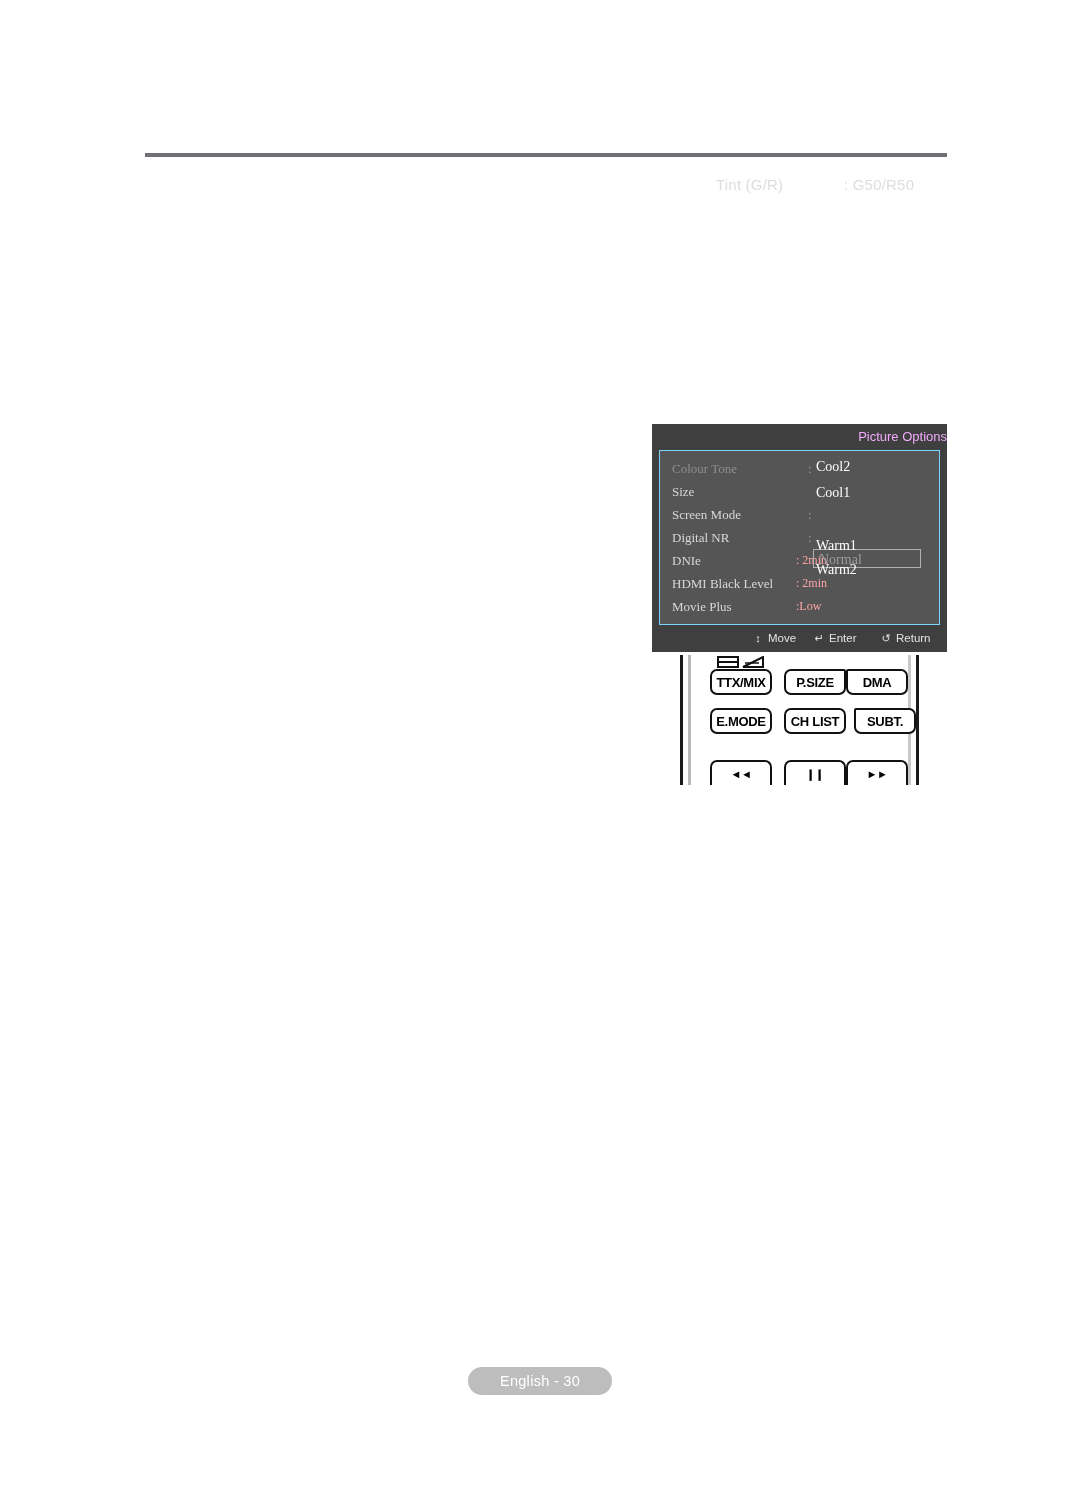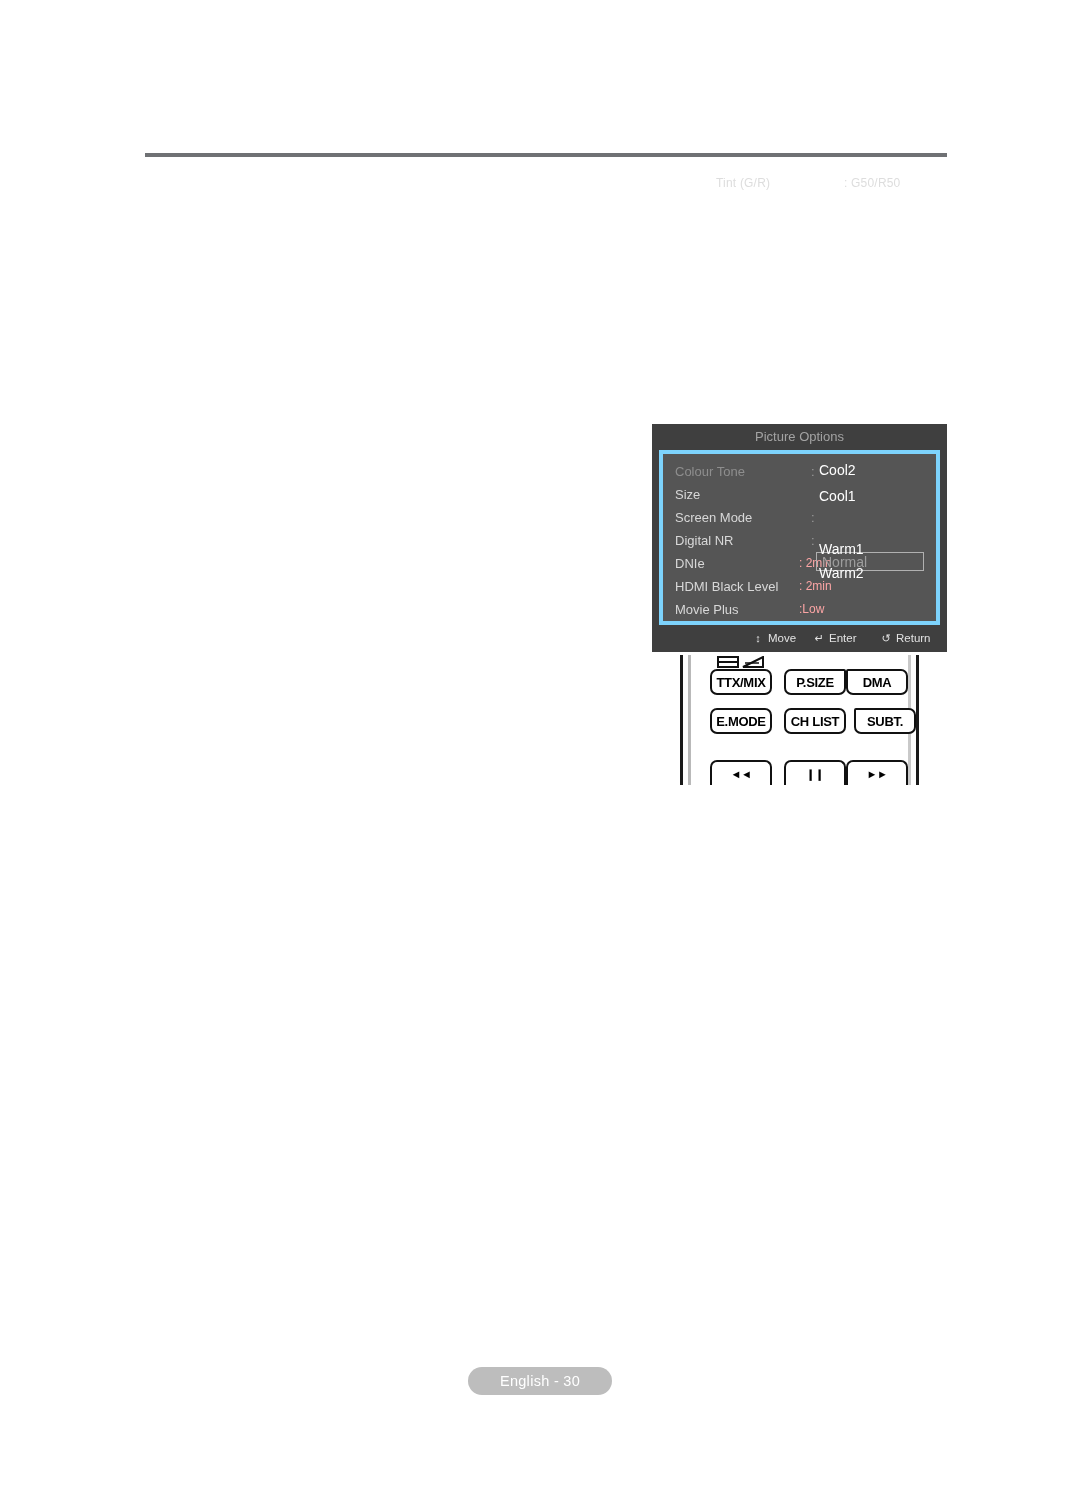--- a/index.html
+++ b/index.html
@@ -31,21 +31,21 @@
     background: #6f7174;
   }
 
   #header-note {
     position: absolute;
     left: 716px;
     top: 176px;
     width: 240px;
     height: 20px;
     color: #dddddd;
-    font-size: 12px;
+    font-size: 15px;
     letter-spacing: .2px;
     white-space: nowrap;
   }
   #header-note .note-label {
     position: absolute;
     left: 0;
     top: 0;
   }
   #header-note .note-value {
     position: absolute;
@@ -63,33 +63,34 @@
     background: #3f3f3f;
     box-sizing: border-box;
   }
   #osd-title {
     position: absolute;
     left: 0;
     top: 0;
     width: 100%;
     height: 25px;
     line-height: 25px;
-    text-align: center;
-    color: #a3a3a3;
+    text-align: right;
+    color: #f0abfc;
     font-size: 13px;
   }
   #osd-body {
     position: absolute;
     left: 7px;
     top: 26px;
     width: 281px;
     height: 175px;
-    border: 4px solid #7dd3fc;
+    border: 1px solid #7dd3fc;
     background: #555555;
     box-sizing: border-box;
+    font-family: Liberation Serif, serif;
   }
 
   .osd-label {
     position: absolute;
     font-size: 13px;
     color: #d8d8d8;
     white-space: nowrap;
     left: 12px;
   }
   .osd-label.dim {

